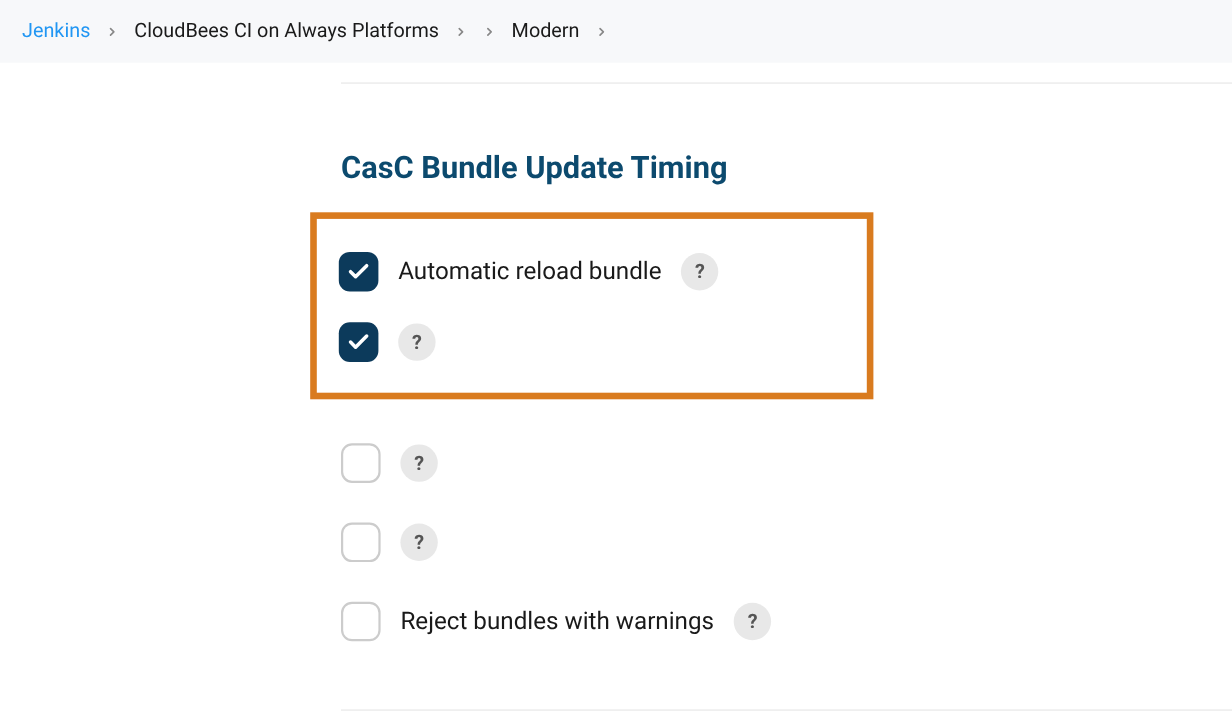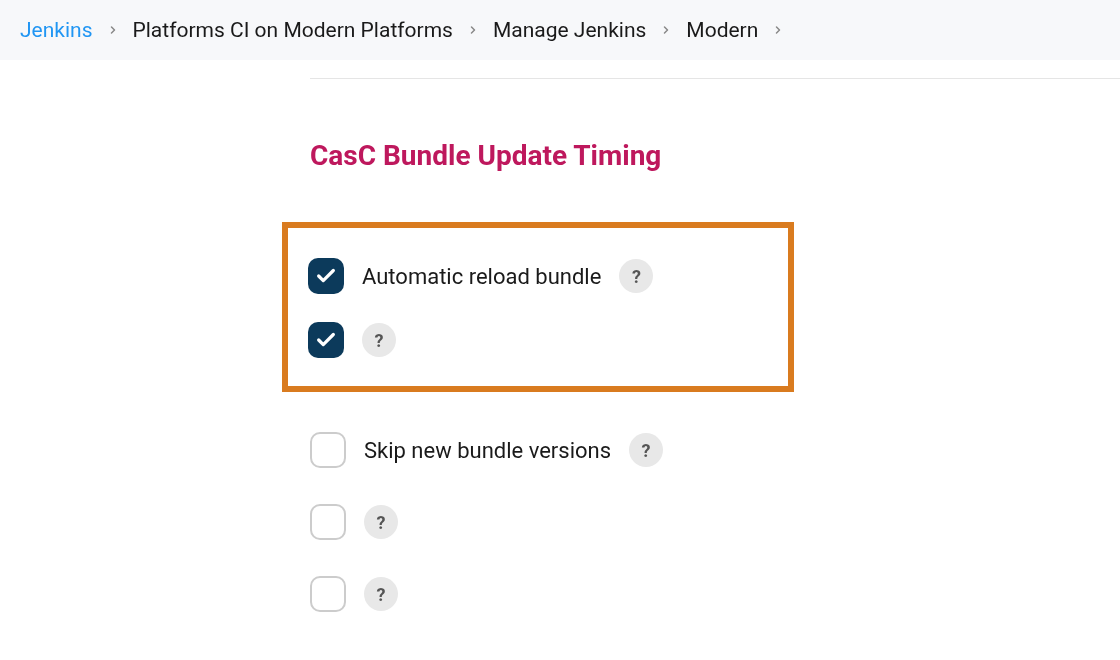--- a/index.html
+++ b/index.html
@@ -10,21 +10,21 @@
       width: 1120px;
       height: 660px;
       overflow: hidden;
     }
     .breadcrumb-bar {
       background: #f7f8fa;
       padding: 18px 20px;
       display: flex;
       align-items: center;
       gap: 14px;
-      font-size: 21px;
+      font-size: 18px;
     }
     .breadcrumb-item {
       color: #1a1a1a;
       text-decoration: none;
       cursor: pointer;
     }
     .breadcrumb-item.active {
       color: #2196f3;
     }
     .breadcrumb-sep {
@@ -37,22 +37,22 @@
       margin-top: 18px;
     }
     .divider {
       border: none;
       border-top: 1px solid #e5e5e5;
       margin: 0 0 60px 0;
     }
     .section-title {
       font-size: 28px;
       font-weight: 700;
-      color: #be185d;
-      margin-bottom: 50px;
+      color: #0c4a6e;
+      margin-bottom: 24px;
     }
     .highlight-box {
       border: 6px solid #d97b1f;
       padding: 16px 20px 14px 20px;
       margin-left: -28px;
       margin-bottom: 22px;
       width: 512px;
     }
     .option-row {
       display: flex;
@@ -112,27 +112,26 @@
 </head>
 <body>
 
 <div class="breadcrumb-bar">
   <a class="breadcrumb-item active">Jenkins</a>
   <span class="breadcrumb-sep">
     <svg width="12" height="12" viewBox="0 0 24 24" fill="none" stroke="#888" stroke-width="3" stroke-linecap="round" stroke-linejoin="round">
         <polyline points="9 18 15 12 9 6"></polyline>
       </svg>
   </span>
-  <a class="breadcrumb-item">Platforms CI on Modern Platforms</a>
+  <a class="breadcrumb-item">CloudBees CI on Always Platforms</a>
   <span class="breadcrumb-sep">
     <svg width="12" height="12" viewBox="0 0 24 24" fill="none" stroke="#888" stroke-width="3" stroke-linecap="round" stroke-linejoin="round">
         <polyline points="9 18 15 12 9 6"></polyline>
       </svg>
   </span>
-  <a class="breadcrumb-item">Manage Jenkins</a>
   <span class="breadcrumb-sep">
     <svg width="12" height="12" viewBox="0 0 24 24" fill="none" stroke="#888" stroke-width="3" stroke-linecap="round" stroke-linejoin="round">
         <polyline points="9 18 15 12 9 6"></polyline>
       </svg>
   </span>
   <a class="breadcrumb-item">Modern</a>
   <span class="breadcrumb-sep">
     <svg width="12" height="12" viewBox="0 0 24 24" fill="none" stroke="#888" stroke-width="3" stroke-linecap="round" stroke-linejoin="round">
         <polyline points="9 18 15 12 9 6"></polyline>
       </svg>
@@ -159,28 +158,28 @@
         <svg viewBox="0 0 24 24" fill="none" stroke="#fff" stroke-width="3.5" stroke-linecap="round" stroke-linejoin="round">
             <polyline points="20 6 9 17 4 12"></polyline>
           </svg>
       </span>
       <span class="help-btn">?</span>
     </div>
   </div>
 
   <div class="option-row">
     <span class="checkbox unchecked"></span>
-    <span class="option-label">Skip new bundle versions</span>
     <span class="help-btn">?</span>
   </div>
 
   <div class="option-row">
     <span class="checkbox unchecked"></span>
     <span class="help-btn">?</span>
   </div>
 
   <div class="option-row">
     <span class="checkbox unchecked"></span>
+    <span class="option-label">Reject bundles with warnings</span>
     <span class="help-btn">?</span>
   </div>
 
   <hr class="bottom-divider">
 </div>
 
 </body></html>

